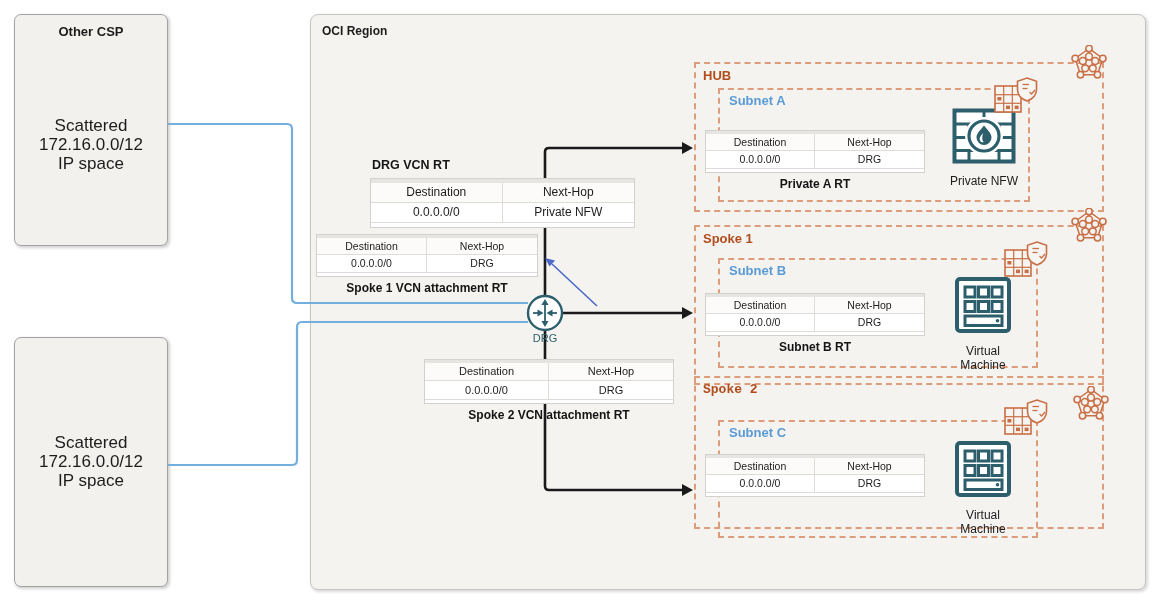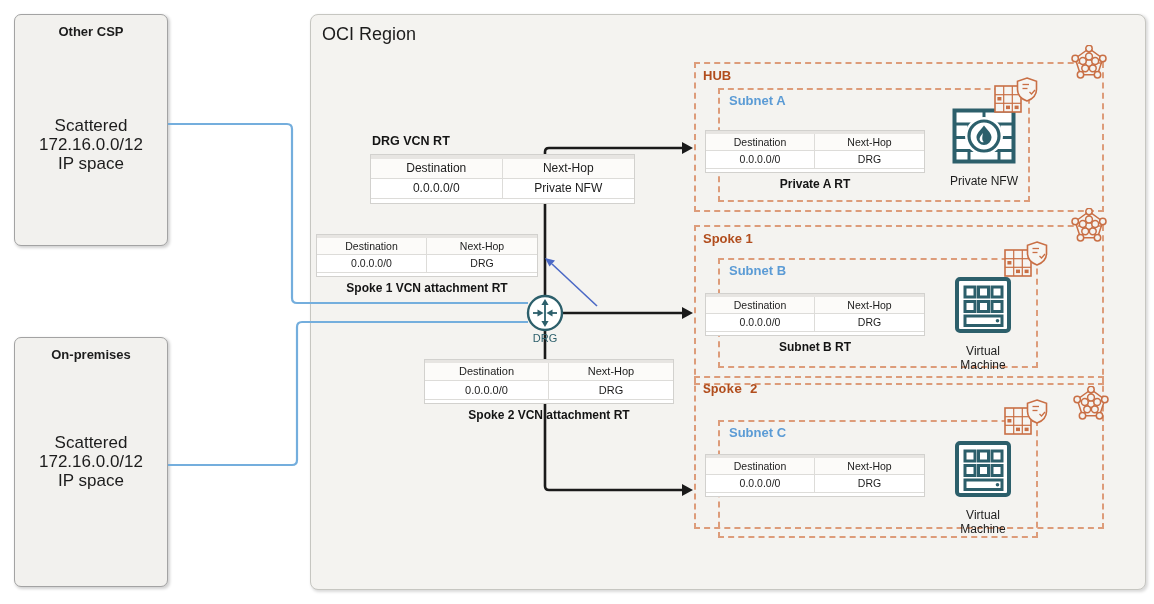--- a/index.html
+++ b/index.html
@@ -17,21 +17,21 @@
   html,body{background:#ffffff;font-family:"Liberation Sans",sans-serif;color:#1c1c1c;}
   #canvas{position:relative;width:1154px;height:604px;background:#ffffff;overflow:hidden;}
 
   .solid-box{position:absolute;background:var(--box-fill);border:1px solid #a3a3a3;border-radius:7px;
     box-shadow:1.5px 1.5px 3px rgba(0,0,0,.18);z-index:1;}
   .solid-box .box-title{font-weight:bold;font-size:13px;text-align:center;padding-top:9px;}
   .solid-box .box-body{position:absolute;left:0;right:0;text-align:center;font-size:17px;line-height:19px;}
 
   .region{position:absolute;background:var(--region-fill);border:1px solid #c6c6c1;border-radius:8px;
     box-shadow:1.5px 1.5px 3px rgba(0,0,0,.15);z-index:1;}
-  .region-title{font-weight:normal;font-size:18px;padding:9px 0 0 11px;}
+  .region-title{font-weight:bold;font-size:12px;padding:9px 0 0 11px;}
 
   .dashed-box{position:absolute;border:2px dashed var(--dashed-border);z-index:1;}
   .vcn-title{font-weight:bold;font-size:13px;color:var(--accent-orange);padding:4px 0 0 7px;}
   .subnet-title{font-weight:bold;font-size:13px;color:var(--subnet-blue);padding:3px 0 0 9px;}
 
   svg.layer{position:absolute;left:0;top:0;z-index:2;}
 
   .rt{position:absolute;z-index:3;}
   .rt-grid{background:#ffffff;border:1px solid #d2d1ce;}
   .rt .strip{height:4px;background:#e7e5e2;}
@@ -64,21 +64,20 @@
   <div class="solid-box" style="left:14px;top:14px;width:154px;height:232px;">
     <div class="box-title">Other CSP</div>
     <div class="box-body" style="top:101px;">
       <div>Scattered</div>
       <div>172.16.0.0/12</div>
       <div>IP space</div>
     </div>
   </div>
 
   <div class="solid-box" style="left:14px;top:337px;width:154px;height:250px;">
-    <div class="box-title">On-premises</div>
     <div class="box-body" style="top:95px;">
       <div>Scattered</div>
       <div>172.16.0.0/12</div>
       <div>IP space</div>
     </div>
   </div>
 
   <div class="region" style="left:310px;top:14px;width:836px;height:576px;">
     <div class="region-title">OCI Region</div>
   </div>
@@ -127,21 +126,21 @@
       <polygon points="545,327 541.4,321 548.6,321" fill="#2c5f6b"></polygon>
       <line x1="533" y1="313" x2="538" y2="313" stroke="#2c5f6b" stroke-width="1.8"></line>
       <polygon points="543.5,313 537.5,309.4 537.5,316.6" fill="#2c5f6b"></polygon>
       <line x1="557" y1="313" x2="552" y2="313" stroke="#2c5f6b" stroke-width="1.8"></line>
       <polygon points="546.5,313 552.5,309.4 552.5,316.6" fill="#2c5f6b"></polygon>
     </g>
   </svg>
 
   <div class="drg-label" style="left:528px;top:332px;width:34px;">DRG</div>
 
-  <div class="rt big" style="left:370px;top:134px;width:265px;">
+  <div class="rt big" style="left:370px;top:158px;width:265px;">
     <div class="rt-label top">DRG VCN RT</div>
     <div class="rt-grid">
       <div class="strip"></div>
       <div class="row head">
         <div class="cell">Destination</div>
         <div class="cell">Next-Hop</div>
       </div>
       <div class="row">
         <div class="cell">0.0.0.0/0</div>
         <div class="cell">Private NFW</div>

